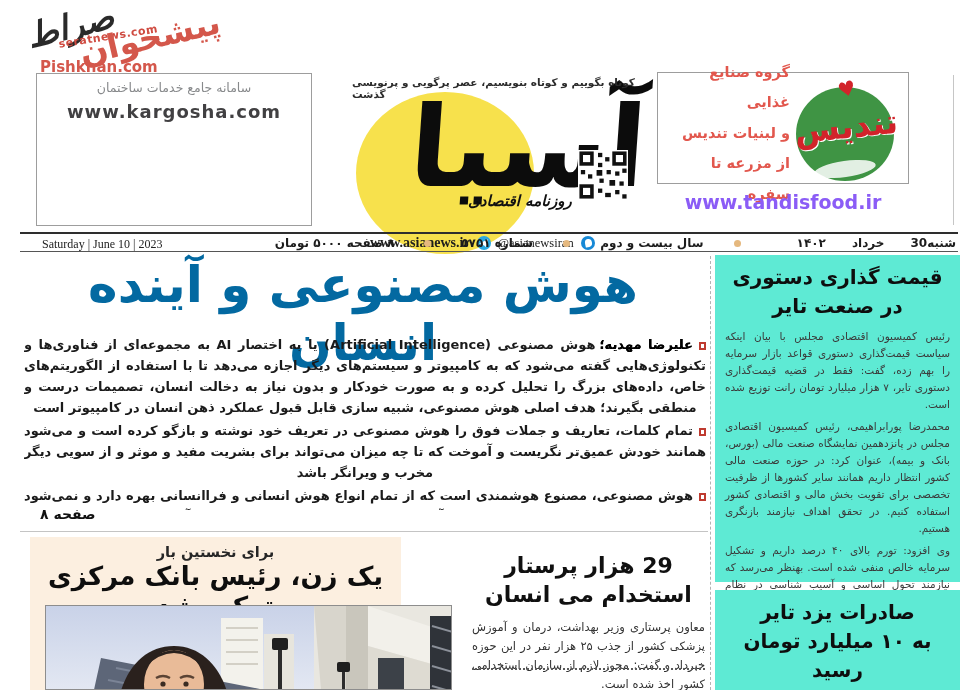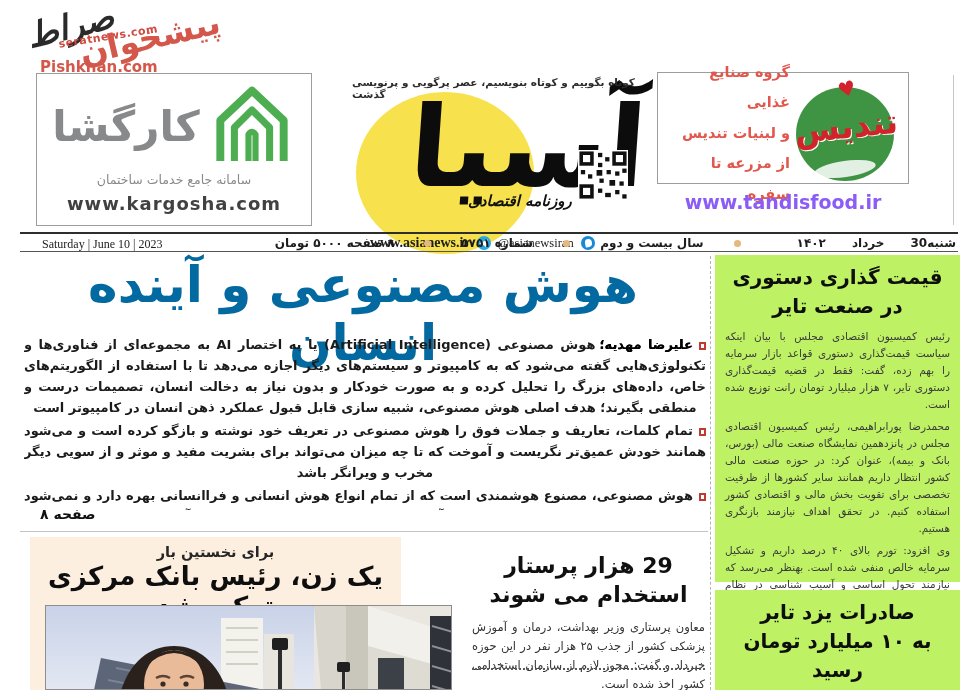--- a/index.html
+++ b/index.html
@@ -94,50 +94,40 @@
                   border:1px solid #8d8d8d; overflow:hidden; }
   
   .nurse-col { position:absolute; left:472px; top:540px; width:233px; z-index:3; }
   .nurse-headline { text-align:center; direction:rtl; font-size:22px; font-weight:bold;
                     color:#101010; line-height:1.3; margin-top:12px; }
   .nurse-body { margin-top:9px; direction:rtl; text-align:justify; font-size:11.5px;
                 line-height:1.66; color:#333; }
   .dotline { position:absolute; left:472px; top:668px; width:233px; border-bottom:2px dotted #5a5a5a; z-index:3; }
   
   .v-divider { position:absolute; left:710px; top:256px; height:434px; border-left:1px dashed #b3b3b3; z-index:2; }
-  .gray-box { position:absolute; left:715px; width:245px; background:#bef264; z-index:3; padding:8px 10px; }
+  .gray-box { position:absolute; left:715px; width:245px; background:#5eead4; z-index:3; padding:8px 10px; }
   .rc1 { top:255px; height:327px; }
   .rc2 { top:590px; height:100px; }
   .rc-headline { text-align:center; direction:rtl; font-size:20px; font-weight:bold;
                  color:#0e0e0e; line-height:1.45; margin-bottom:7px; }
   .rc-body { direction:rtl; text-align:justify; font-size:10.5px; line-height:1.62; color:#3a3a3a; }
   .rc-body p { margin-bottom:5px; }
   .rc-pageref { direction:rtl; text-align:left; font-size:12.5px; font-weight:bold; color:#111; margin-top:4px; }
 </style>
 </head>
 <body>
 
 <div id="page">
 
   <div class="wm wm-serat">صراط</div>
   <div class="wm wm-serat-url">seratnews.com</div>
   <div class="wm wm-pish">پیشخوان</div>
   <div class="wm wm-pish-url">Pishkhan.com</div>
 
   <div class="ad-box ad-left">
-    <div class="ad-left-top">
-      <span class="kargosha-brand">کارگشا</span>
-      <span>
-        <svg width="88" height="88" viewBox="0 0 100 100">
-          <path d="M14 92 L14 46 L50 12 L86 46 L86 92" fill="none" stroke="#4cae50" stroke-width="9" stroke-linejoin="round"></path>
-          <path d="M30 92 L30 54 L50 34 L70 54 L70 92" fill="none" stroke="#4cae50" stroke-width="8" stroke-linejoin="round"></path>
-          <path d="M46 92 L46 62 Q50 56 54 62 L54 92" fill="none" stroke="#4cae50" stroke-width="7"></path>
-        </svg>
-      </span>
-    </div>
     <div class="kargosha-tagline">سامانه جامع خدمات ساختمان</div>
     <div class="kargosha-url">www.kargosha.com</div>
   </div>
 
   <div class="mast-tagline">کوتاه بگوییم و کوتاه بنویسیم، عصر پرگویی و پرنویسی گذشت</div>
   <div class="sun"></div>
   <div class="mast-title">آسیا</div>
   <div class="mast-subtitle">روزنامه اقتصادی</div>
   <div class="qr">
     <svg width="50" height="50" viewBox="0 0 70 70">
@@ -286,21 +276,21 @@
         <circle cx="117" cy="78" r="2.6" fill="#3a2c22"></circle>
           <circle cx="140" cy="78" r="2.6" fill="#3a2c22"></circle>
         <path d="M118 100 Q128 108 140 100" stroke="#b97f63" stroke-width="3" fill="none"></path>
       </svg>
     </div>
   </div>
 
   <div class="nurse-col">
     <div class="nurse-headline">
       <div>29 هزار پرستار</div>
-      <div>استخدام می شوند</div>
+      <div>استخدام می انسان</div>
     </div>
     <div class="nurse-body">معاون پرستاری وزیر بهداشت، درمان و آموزش پزشکی کشور از جذب ۲۵ هزار نفر در این حوزه خبرداد و گفت: مجوز لازم از سازمان استخدامی کشور اخذ شده است.</div>
   </div>
   <div class="dotline"></div>
 
   <div class="v-divider"></div>
 
   <div class="gray-box rc1">
     <div class="rc-headline">
       <div>قیمت گذاری دستوری</div>

